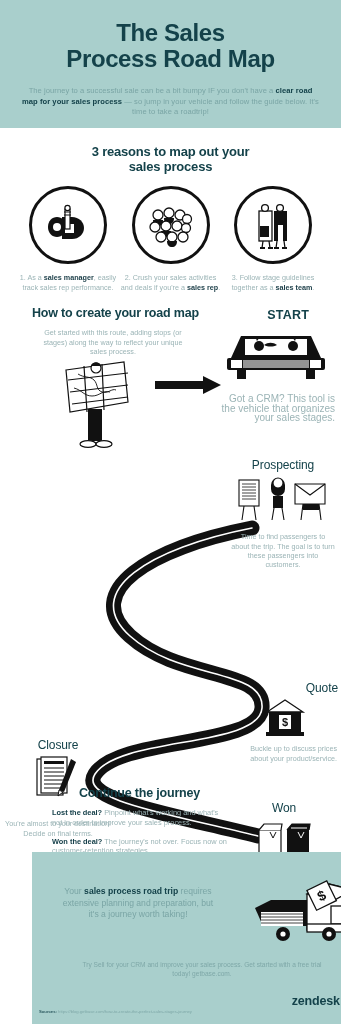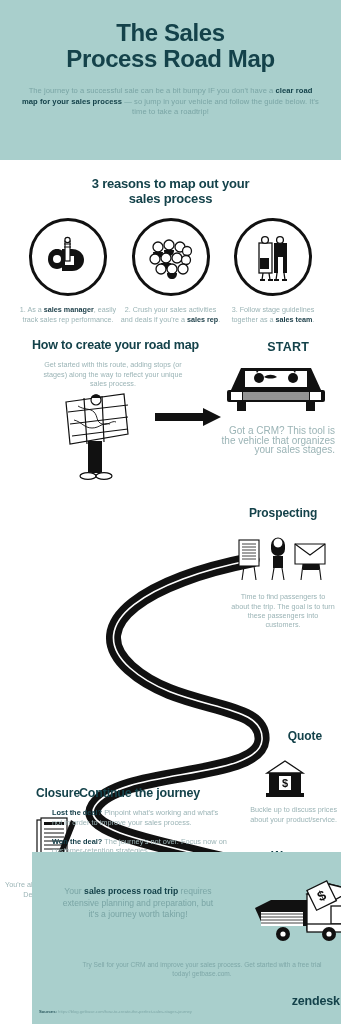--- a/index.html
+++ b/index.html
@@ -10,21 +10,21 @@
     position:relative;
   }
   .page{width:341px;height:1024px;position:relative;overflow:hidden;background:#fff;}
 
   
   .hero{
     background:#a9cfcc;
     padding:18px 20px 14px 20px;
     text-align:center;
     box-sizing:border-box;
-    height:160px;
+    height:128px;
   }
   .hero-title{
     color:#14424a;
     font-size:24px;line-height:26px;
     font-weight:bold;letter-spacing:-0.4px;
     margin:2px 0 0 0;
   }
   .hero-sub{
     margin-top:14px;
     color:#7aa5a5;
@@ -72,21 +72,21 @@
   }
   .mapman{position:absolute;left:60px;top:48px;width:70px;}
   .arrow{position:absolute;left:155px;top:70px;width:68px;}
 
   
   .road-area{position:relative;height:400px;}
   .road-svg{position:absolute;left:0;top:0;}
 
   .stage{position:absolute;}
   .stage h3{
-    margin:16px;font-size:12px;color:#14424a;font-weight:bold;letter-spacing:-0.1px;
+    margin:0;font-size:12px;color:#14424a;font-weight:normal;letter-spacing:-0.1px;
   }
   .stage p{
     margin:4px 0 0 0;font-size:7.2px;line-height:9.4px;color:#9bb4b6;
   }
 
   
   .continue{position:absolute;left:52px;top:786px;width:175px;}
   .continue h2{
     margin:0 0 8px 0;font-size:12.5px;color:#14424a;font-weight:bold;
     text-align:center;letter-spacing:-0.2px;

